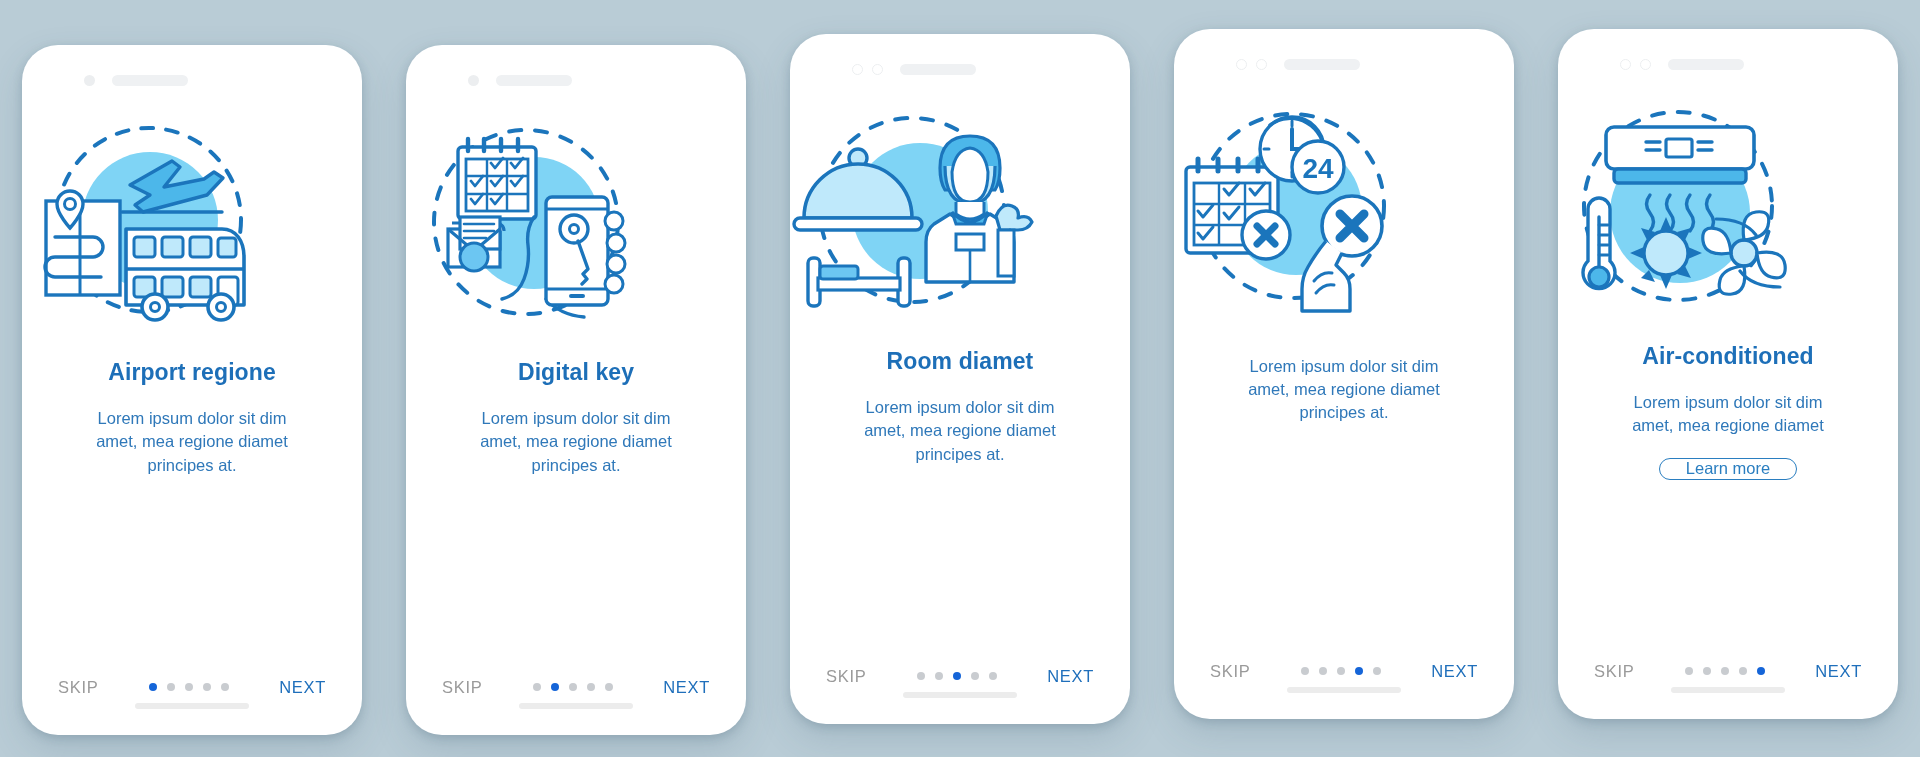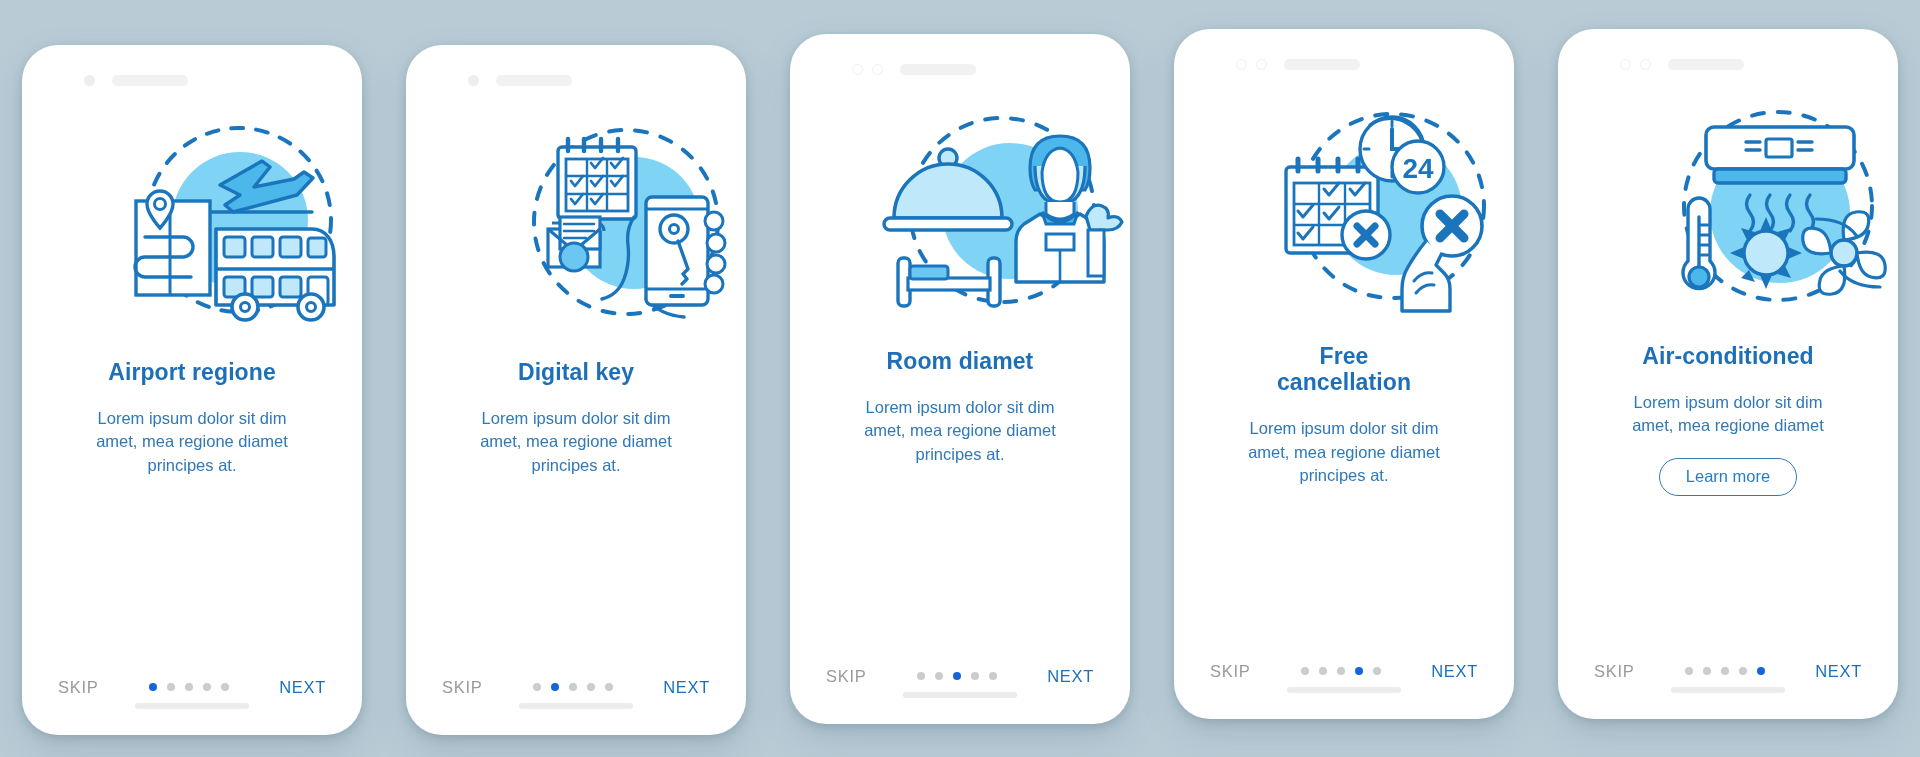--- a/index.html
+++ b/index.html
@@ -57,21 +57,21 @@
     background: #eff1f3;
     margin-left: 8px;
   }
 
   
   .illus {
     width: 100%;
     height: 248px;
     display: flex;
     align-items: center;
-    justify-content: flex-end;
+    justify-content: flex-start;
     flex: 0 0 auto;
   }
   .illus svg { display: block; }
 
   
   .texts {
     width: 100%;
     padding: 0 26px;
     text-align: center;
     flex: 1 1 auto;
@@ -95,21 +95,21 @@
     margin-top: 22px;
     max-width: 250px;
     white-space: pre-line;
   }
   .learn-more {
     margin-top: 20px;
     border: 1.8px solid #2a7ec0;
     color: #2a7ec0;
     background: #fff;
     border-radius: 22px;
-    padding: 8px 26px;
+    padding: 0 26px;
     font-size: 16.5px;
     font-family: "Liberation Sans", sans-serif;
     cursor: pointer;
     line-height: 1.2;
   }
 
   
   .navrow {
     width: 100%;
     padding: 0 36px;
@@ -372,22 +372,20 @@
 
         <circle cx="178" cy="125" r="30" fill="#ffffff" stroke="#1b75bc" stroke-width="3.6"></circle>
         <path d="M166 113 l24 24 M190 113 l-24 24" stroke="#1b75bc" stroke-width="9" stroke-linecap="round"></path>
 
         <path d="M152 140 q-10 12 -18 26 q-6 10 -6 22 v22 h48 v-22 q0 -10 -6 -16 l-8 -8 l6 -12" fill="#ffffff" stroke="#1b75bc" stroke-width="3.4" stroke-linejoin="round"></path>
         <path d="M140 180 q8 -10 18 -8 M142 192 q8 -10 18 -8" fill="none" stroke="#1b75bc" stroke-width="3" stroke-linecap="round"></path>
       </svg>
     </div>
 
     <div class="texts">
-      <div class="title">Free
-cancellation</div>
       <div class="desc">Lorem ipsum dolor sit dim
 amet, mea regione diamet
 principes at.</div>
     </div>
 
     <div class="navrow">
       <span class="skip">SKIP</span>
       <span class="dots">
         <span class="pdot"></span>
         <span class="pdot"></span>

